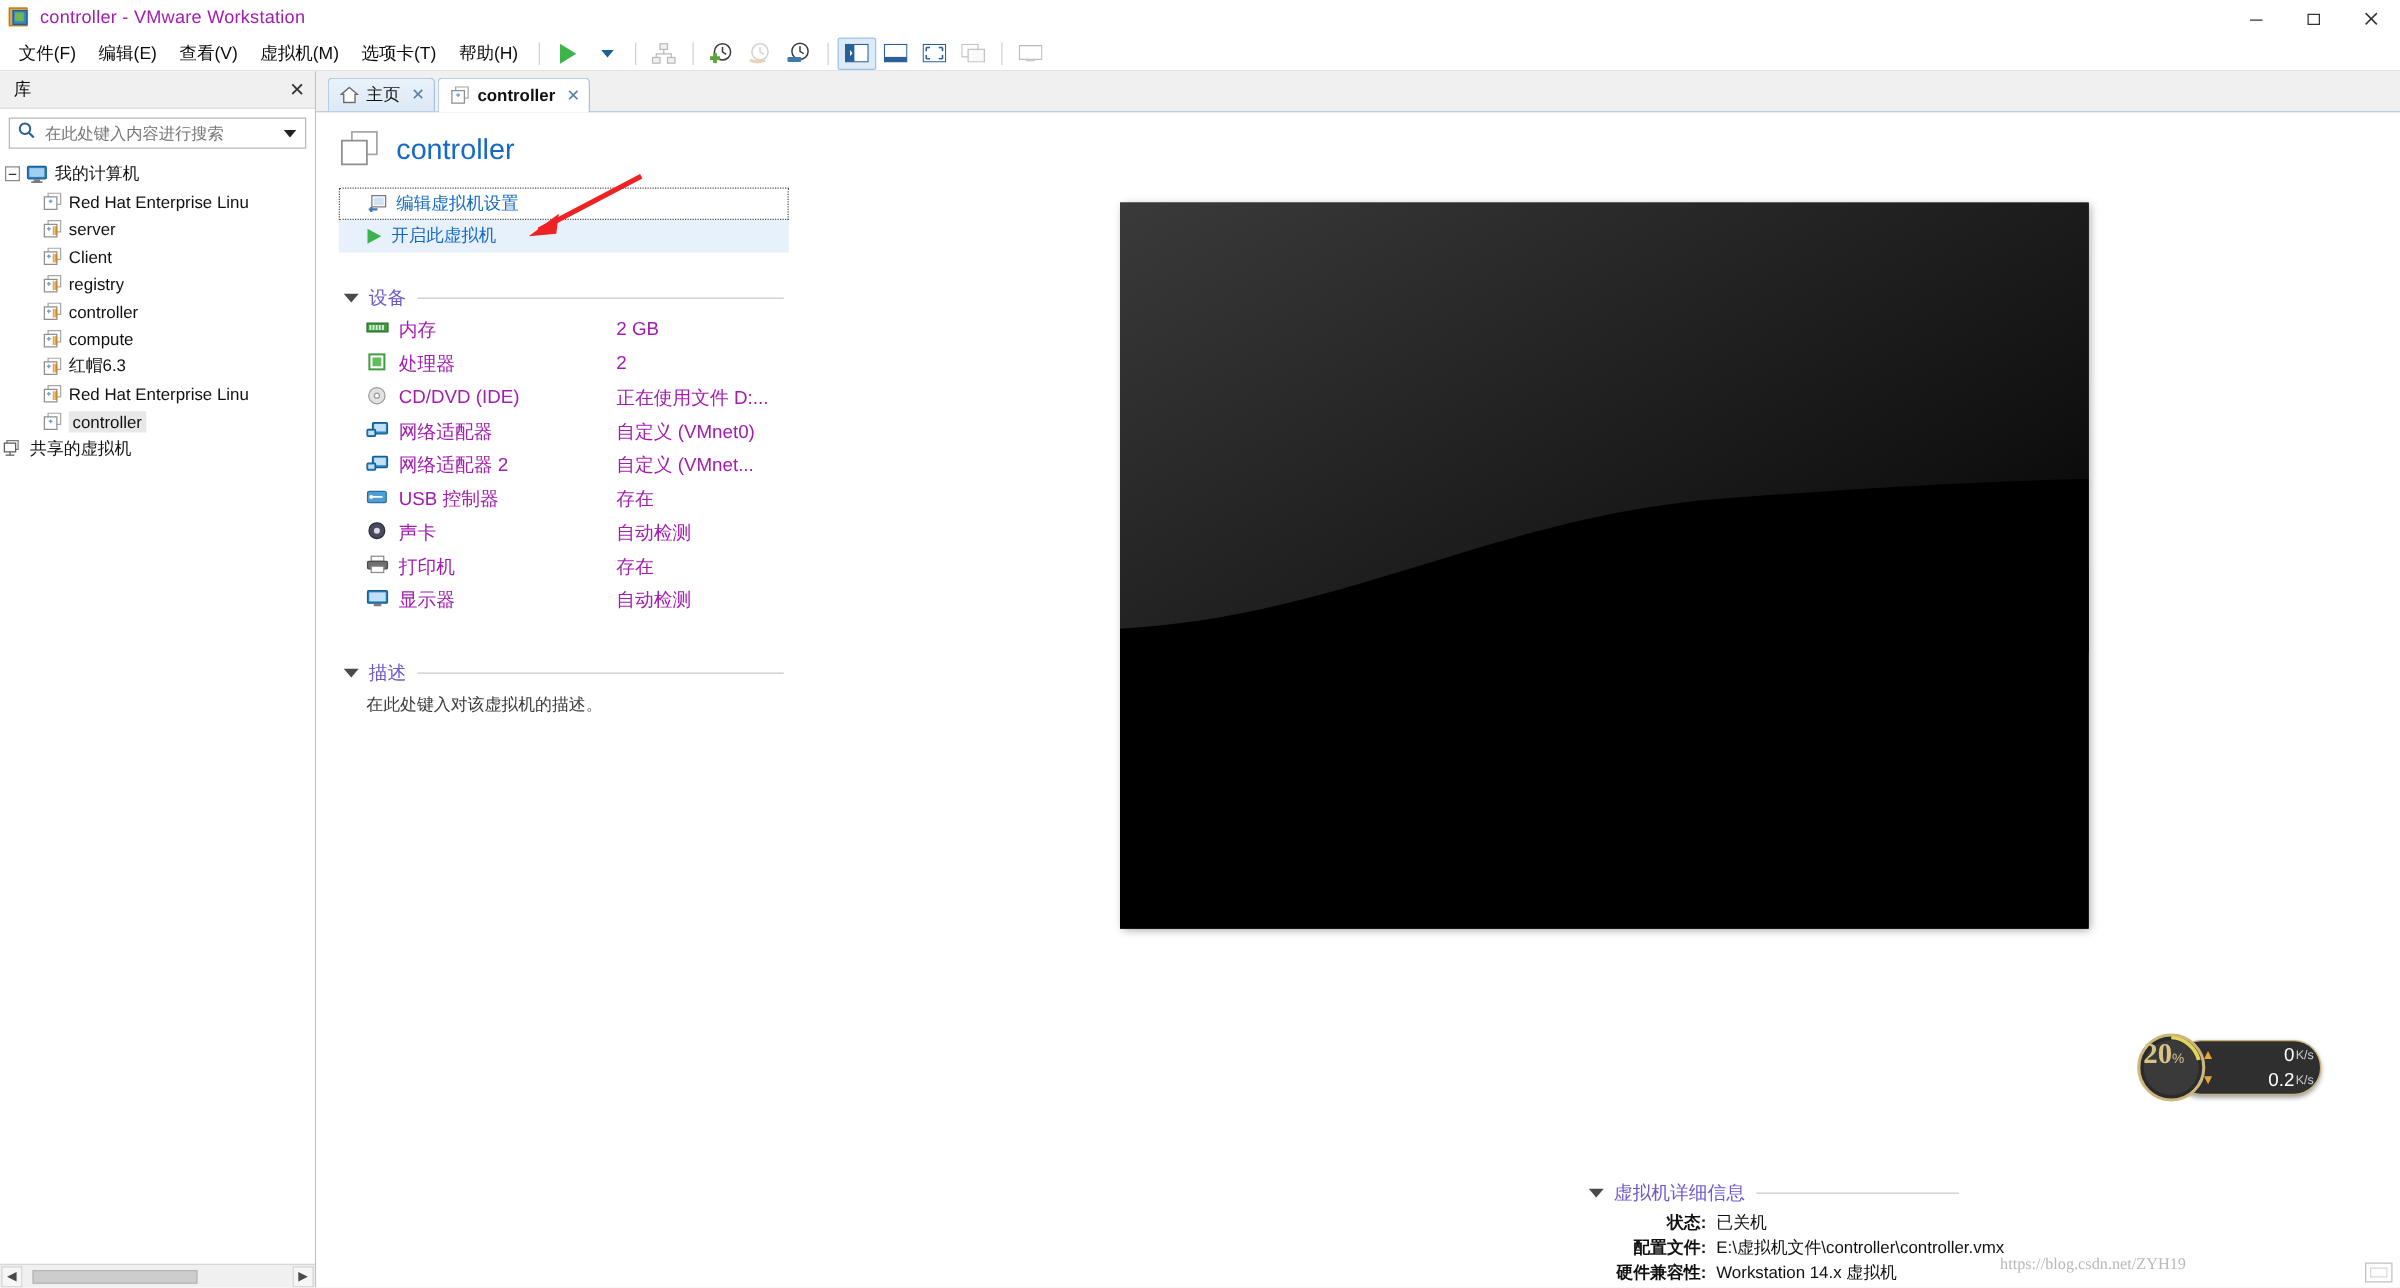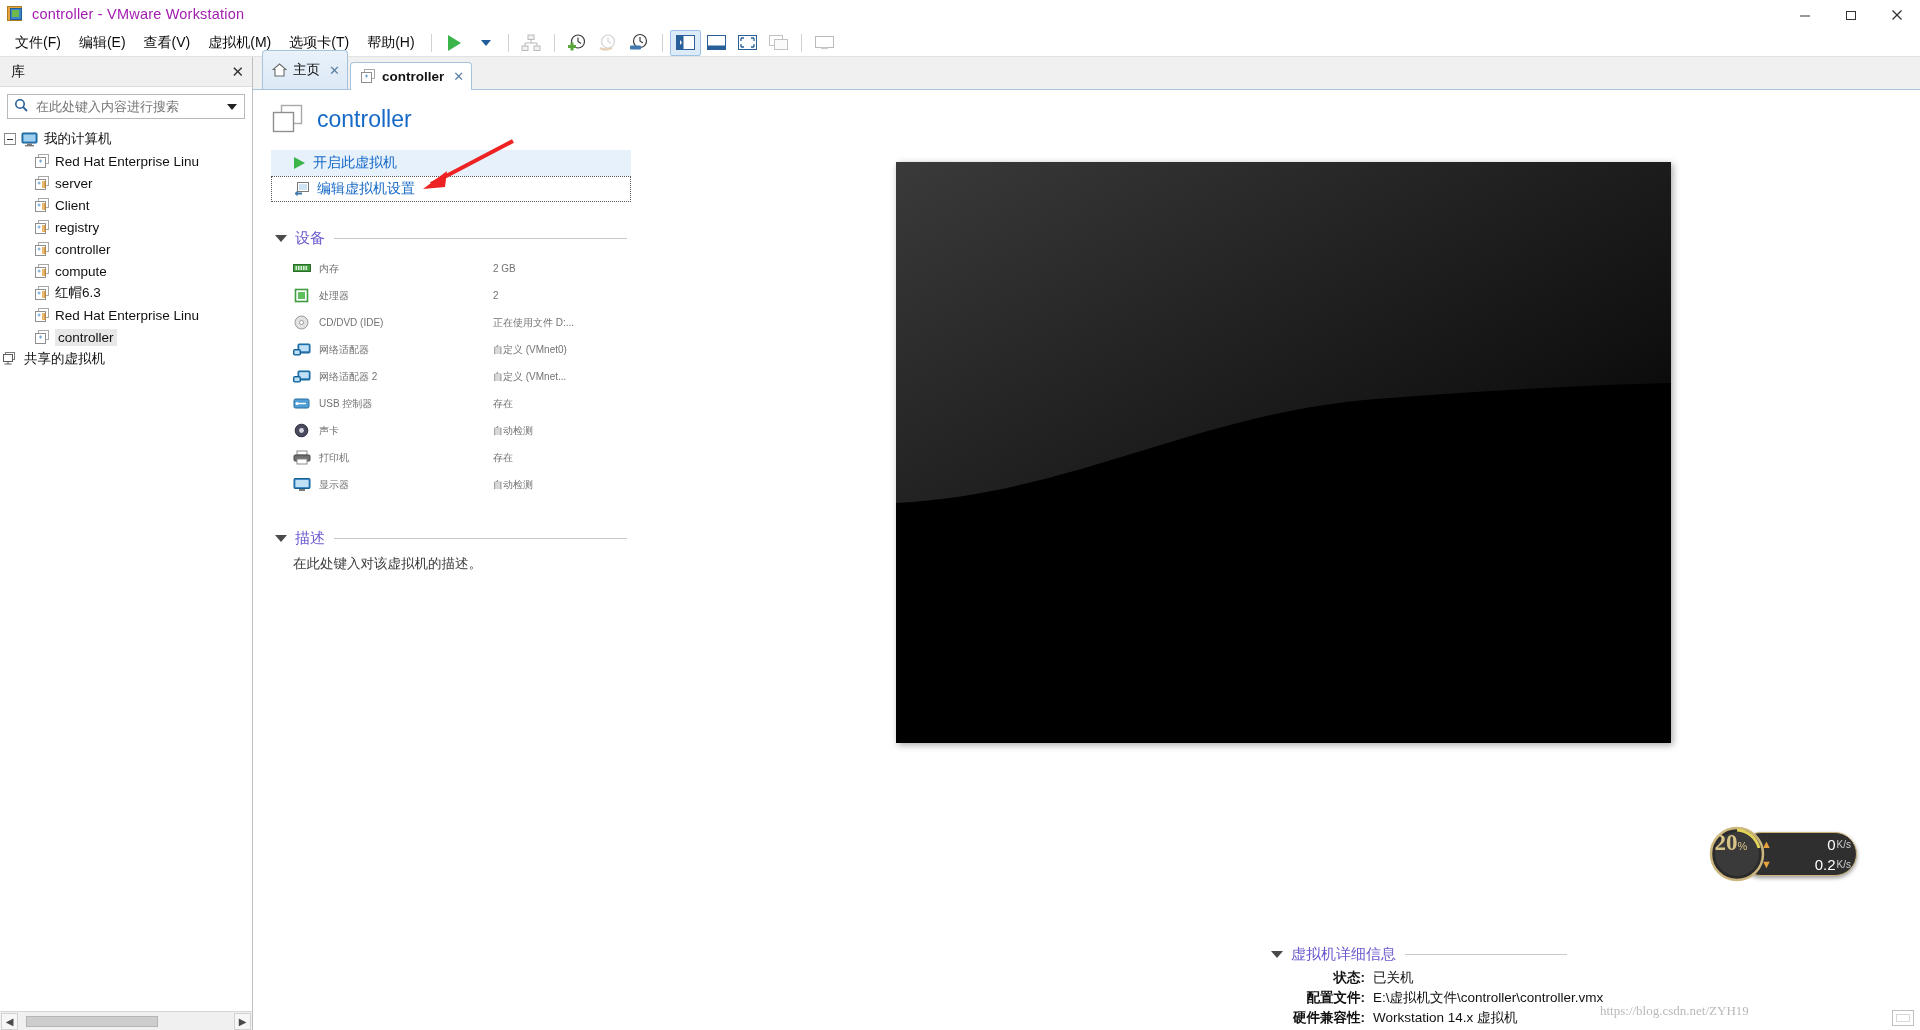--- a/index.html
+++ b/index.html
@@ -179,21 +179,21 @@
   }
   .tabstrip {
     height: 33px; min-height: 33px;
     background: #f0f0f0;
     display: flex; align-items: flex-end;
     padding-left: 9px;
     border-bottom: 1px solid #a5c3dc;
     position: relative;
   }
   .tab {
-    height: 39px; display: flex; align-items: center;
+    height: 27px; display: flex; align-items: center;
     padding: 0 7px 0 9px; margin-right: 2px;
     border: 1px solid #a5c3dc; border-bottom: none;
     border-radius: 4px 4px 0 0;
     background: linear-gradient(#eaf2fa, #dce9f6);
     font-size: 13.5px; color: #111; white-space: nowrap;
   }
   .tab.active {
     background: #ffffff;
     border-color: #a5c3dc;
     font-weight: bold;
@@ -230,22 +230,22 @@
   .section-head .tw {
     width: 0; height: 0; margin-right: 8px; margin-left: 4px;
     border-left: 6px solid transparent;
     border-right: 6px solid transparent;
     border-top: 7px solid #4a4a4a;
   }
   .section-head .ttl { font-size: 15px; color: #6a5acd; white-space: nowrap; }
   .section-head .rule { flex: 1; height: 1px; background: #c9c9c9; margin-left: 9px; }
 
   .dev-row {
-    height: 27px; display: flex; align-items: center;
-    font-size: 10px; color: #737373; padding-left: 22px;
+    height: 27px; display: flex; align-items: flex-start;
+    font-size: 15px; color: #a21caf; padding-left: 22px;
   }
   .dev-row .dico { width: 18px; height: 16px; margin-right: 8px; flex: none; position: relative;}
   .dev-row .dname { width: 174px; white-space: nowrap; }
   .dev-row .dval { white-space: nowrap; overflow: hidden; }
 
   .desc-text {
     font-size: 13.5px; color: #3b3b3b; padding-left: 22px; margin-top: 6px;
   }
 
   
@@ -656,38 +656,38 @@
           <div class="vm-head">
             <span class="big-ico">
               <svg width="33" height="30" viewBox="0 0 33 30">
                   <rect x="10.5" y="1.5" width="20" height="18" fill="#fff" stroke="#a8a8a8" stroke-width="1.4"></rect>
                   <rect x="2.5" y="8.5" width="20" height="19" fill="#fff" stroke="#8f8f8f" stroke-width="1.4"></rect>
                 </svg>
             </span>
             <span class="name">controller</span>
           </div>
 
-          <div class="action hl">
-            <span class="icn">
-              <svg width="13" height="14" viewBox="0 0 13 14">
-                  <path d="M1 1 L12 7 L1 13 Z" fill="#3bb54a"></path>
-                </svg>
-            </span>
-            <span>开启此虚拟机</span>
-          </div>
-
           <div class="action focus">
             <span class="icn">
               <svg width="16" height="15" viewBox="0 0 16 15">
                   <rect x="3.5" y="0.5" width="11" height="9" fill="#fff" stroke="#7a7a7a"></rect>
                   <rect x="5" y="2" width="8" height="6" fill="#cfe3f4"></rect>
                   <path d="M1 11.5 L8 11.5 M3 9.5 L3 13.5" stroke="#3f79ad" stroke-width="1.8"></path>
                 </svg>
             </span>
             <span>编辑虚拟机设置</span>
+          </div>
+
+          <div class="action hl">
+            <span class="icn">
+              <svg width="13" height="14" viewBox="0 0 13 14">
+                  <path d="M1 1 L12 7 L1 13 Z" fill="#3bb54a"></path>
+                </svg>
+            </span>
+            <span>开启此虚拟机</span>
           </div>
 
           <div class="section-head">
             <span class="tw"></span>
             <span class="ttl">设备</span>
             <span class="rule"></span>
           </div>
 
           <div class="dev-row">
             <span class="dico">

